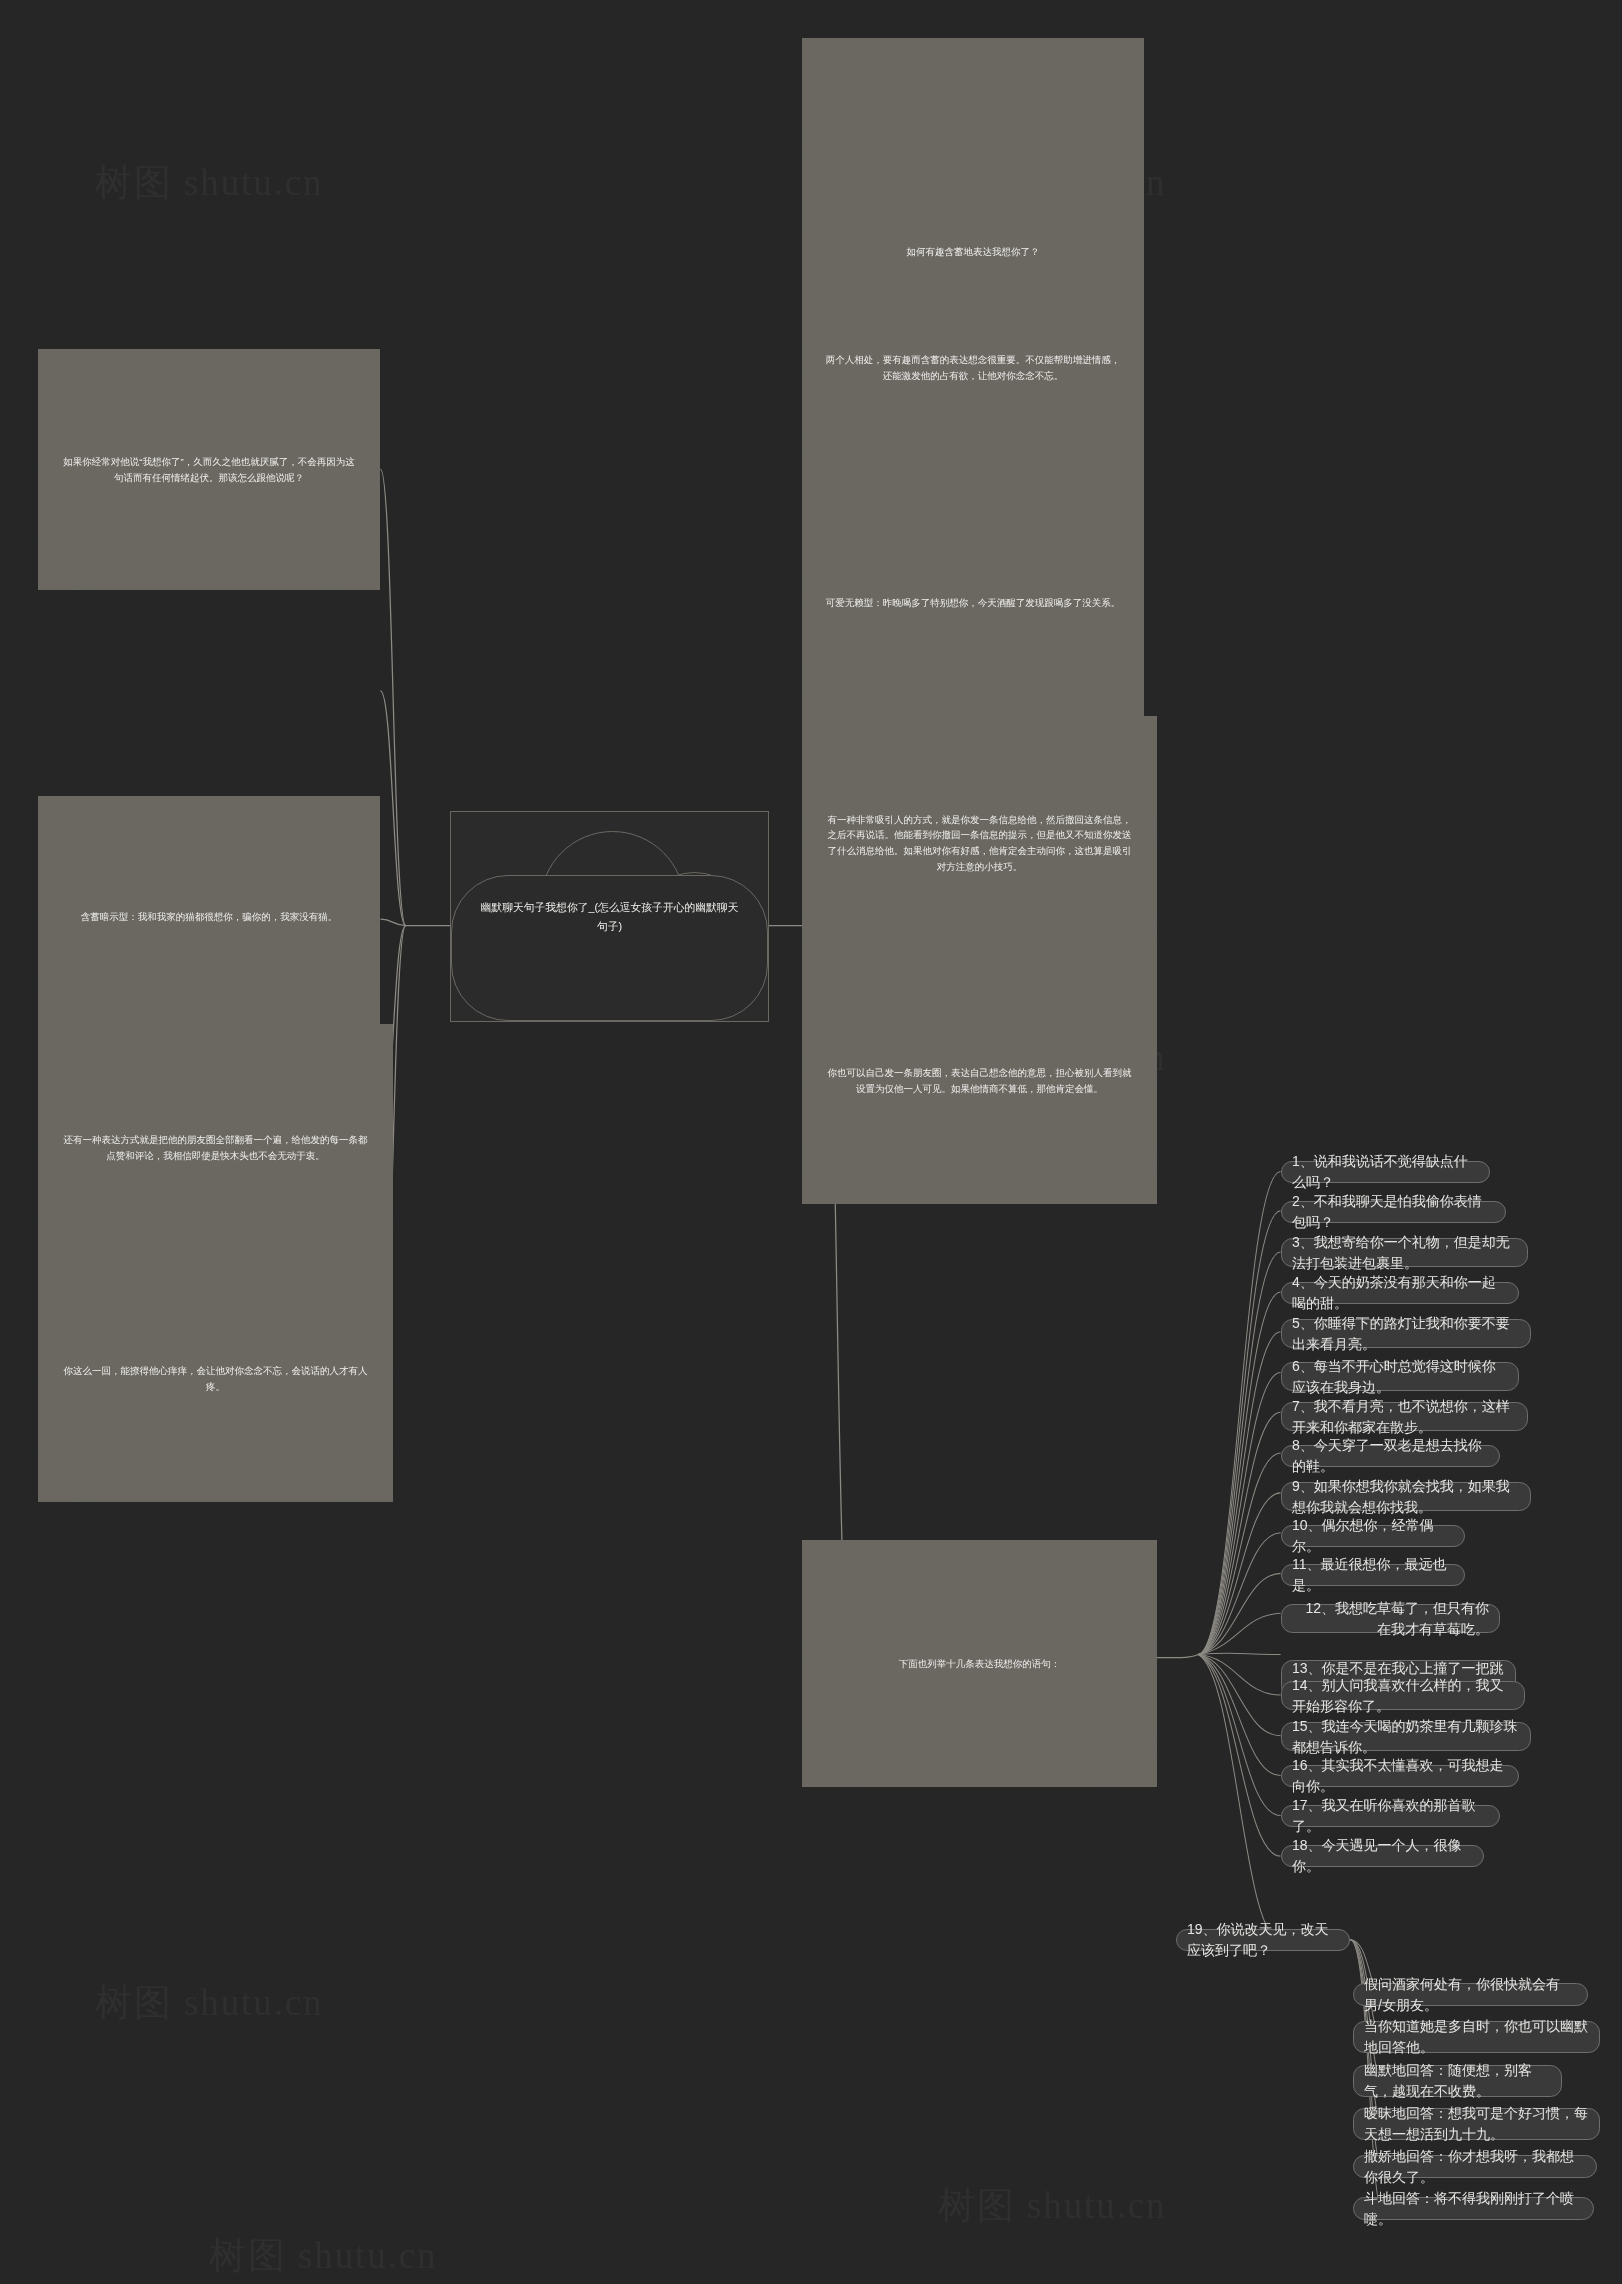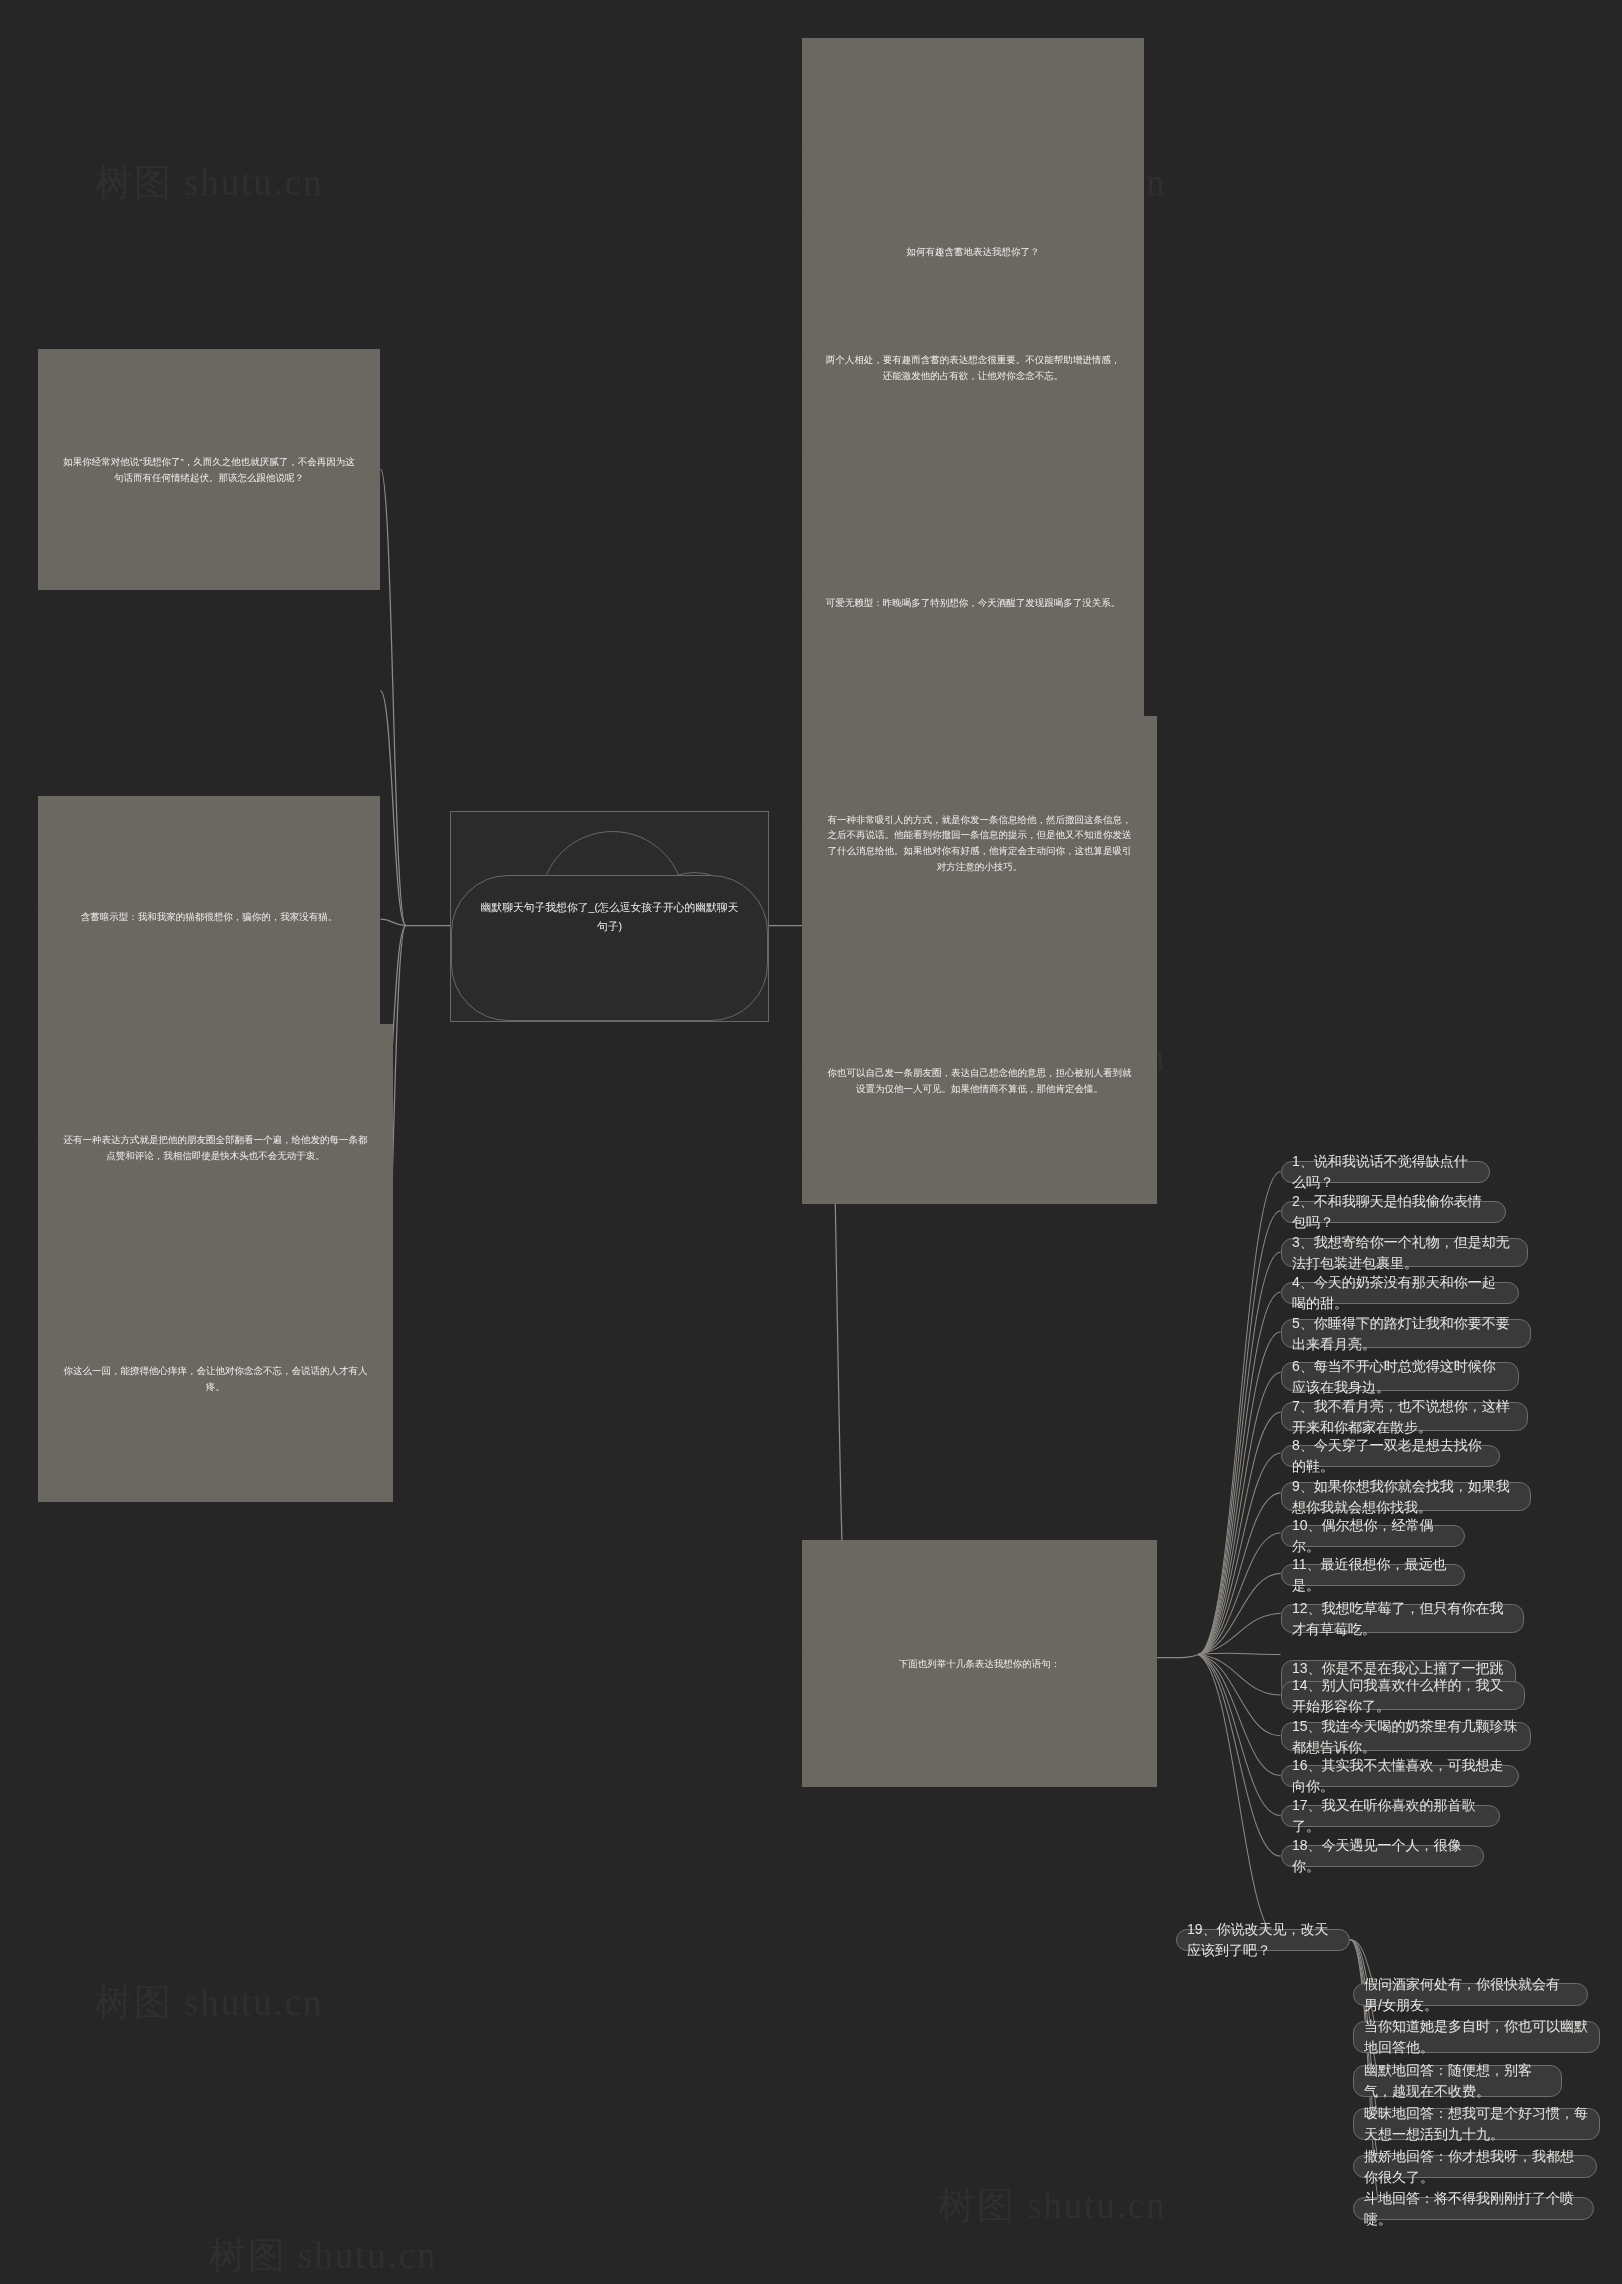--- a/index.html
+++ b/index.html
@@ -295,21 +295,21 @@
     </div>
   <div class="pill" style="left:1281px; top:1482px; width:250px; height:29px;">
       <span>9、如果你想我你就会找我，如果我想你我就会想你找我。</span>
     </div>
   <div class="pill" style="left:1281px; top:1525px; width:184px; height:21.6px;">
       <span>10、偶尔想你，经常偶尔。</span>
     </div>
   <div class="pill" style="left:1281px; top:1564px; width:184px; height:21.6px;">
       <span>11、最近很想你，最远也是。</span>
     </div>
-  <div class="pill" style="left:1281px; top:1604px; width:243px; height:29px;">
+  <div class="pill" style="left:1281px; top:1604px; width:219px; height:29px;text-align:right;">
       <span>12、我想吃草莓了，但只有你在我才有草莓吃。</span>
     </div>
   <div class="pill" style="left:1281px; top:1660px; width:235px; height:37px;">
       <span>13、你是不是在我心上撞了一把跳跳糖？</span>
     </div>
   <div class="pill" style="left:1281px; top:1681px; width:244px; height:29px;">
       <span>14、别人问我喜欢什么样的，我又开始形容你了。</span>
     </div>
   <div class="pill" style="left:1281px; top:1722px; width:250px; height:29px;">
       <span>15、我连今天喝的奶茶里有几颗珍珠都想告诉你。</span>

